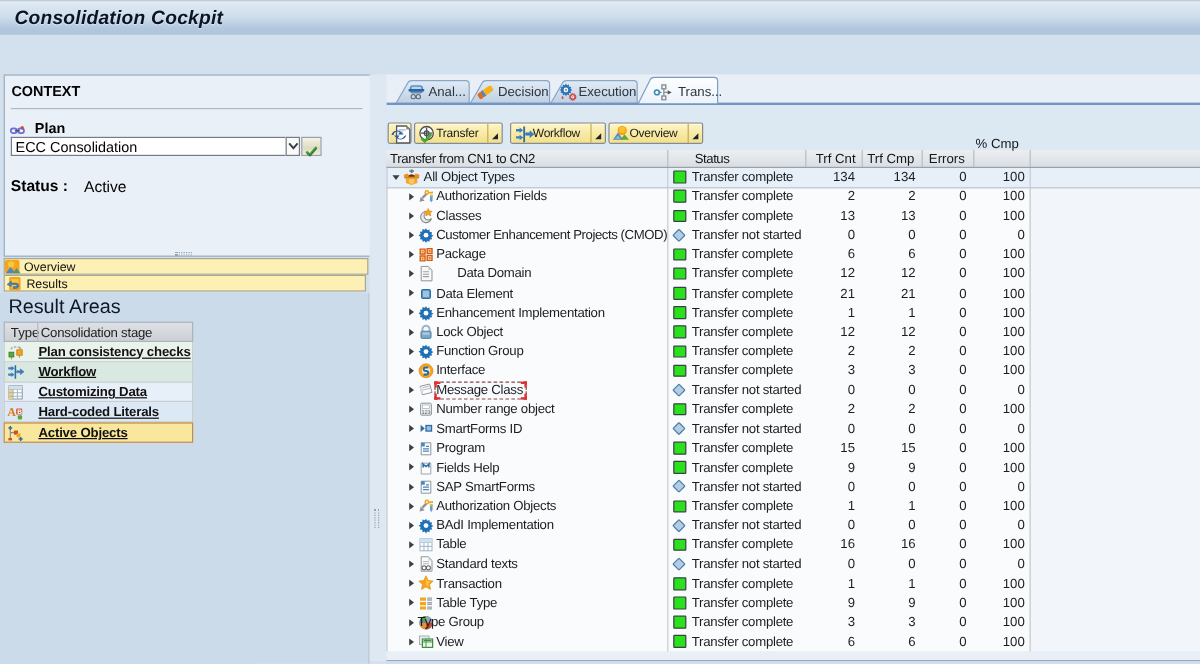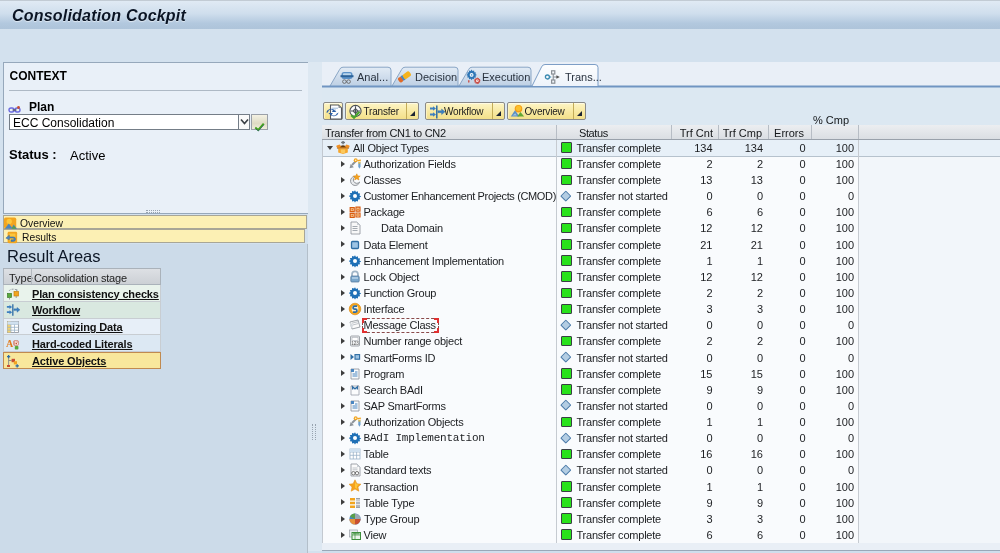--- a/index.html
+++ b/index.html
@@ -457,21 +457,21 @@
 <div class="num" style="left:768px;top:367.6px;width:37.5px">0</div>
 <div class="num" style="left:811px;top:367.6px;width:43.0px">100</div>
 <div class="tri" style="left:340.5px;top:386.4px"></div>
 <div class="abs" style="left:348px;top:382.6px">
     <svg style="position:absolute;left:0px;top:0px" width="14" height="14" viewBox="0 0 14 14">
       <path d="M3 3h8v9H3z" fill="#fbfcfd" stroke="#9aa0a8" stroke-width=".8"></path>
       <path d="M4 2v2M10 2v2" stroke="#9aa0a8" stroke-width=".8"></path>
       <path d="M4.6 6.5V3.8l2.4 2 2.4-2v2.7" fill="none" stroke="#2e6da4" stroke-width="1.3"></path>
     </svg>
   </div>
-<div class="rowlbl" style="left:363.5px;top:383.7px;">Search BAdI</div>
+<div class="rowlbl" style="left:363.5px;top:383.7px;">Fields Help</div>
 <div class="abs" style="left:561px;top:384.2px;width:10.5px;height:10.5px;background:#29e21b;border:1.3px solid #3a4045;border-radius:1px"></div>
 <div class="rowlbl" style="left:576.5px;top:383.7px">Transfer complete</div>
 <div class="num" style="left:671px;top:383.7px;width:41.5px">9</div>
 <div class="num" style="left:718px;top:383.7px;width:45.0px">9</div>
 <div class="num" style="left:768px;top:383.7px;width:37.5px">0</div>
 <div class="num" style="left:811px;top:383.7px;width:43.0px">100</div>
 <div class="tri" style="left:340.5px;top:402.6px"></div>
 <div class="abs" style="left:348px;top:398.8px">
     <svg style="position:absolute;left:0px;top:0px" width="14" height="14" viewBox="0 0 14 14">
       <path d="M3 2h8v10H3z" fill="#f8fafc" stroke="#8a9097" stroke-width=".8"></path>
@@ -505,21 +505,21 @@
 <div class="num" style="left:718px;top:416.0px;width:45.0px">1</div>
 <div class="num" style="left:768px;top:416.0px;width:37.5px">0</div>
 <div class="num" style="left:811px;top:416.0px;width:43.0px">100</div>
 <div class="tri" style="left:340.5px;top:434.8px"></div>
 <div class="abs" style="left:348px;top:431.0px">
     <svg style="position:absolute;left:0px;top:0px" width="14" height="14" viewBox="0 0 14 14">
       <path d="M7 1.2l1 1.7 1.9-.6.2 2 2 .2-.6 1.9 1.7 1-1.7 1 .6 1.9-2 .2-.2 2-1.9-.6-1 1.7-1-1.7-1.9.6-.2-2-2-.2.6-1.9L.8 7l1.7-1-.6-1.9 2-.2.2-2 1.9.6z" fill="#1f70b6"></path>
       <circle cx="7" cy="7" r="2" fill="#fff"></circle>
     </svg>
   </div>
-<div class="rowlbl" style="left:363.5px;top:432.1px;font-family:Liberation Mono, monospace;">BAdI Implementation</div>
+<div class="rowlbl" style="left:363.5px;top:432.1px;">BAdI Implementation</div>
 <div class="abs" style="left:562.4px;top:433.6px;width:7.6px;height:7.6px;background:#b3cde3;border:1.5px solid #4a7aa8;transform:rotate(45deg);border-radius:1px"></div>
 <div class="rowlbl" style="left:576.5px;top:432.1px">Transfer not started</div>
 <div class="num" style="left:671px;top:432.1px;width:41.5px">0</div>
 <div class="num" style="left:718px;top:432.1px;width:45.0px">0</div>
 <div class="num" style="left:768px;top:432.1px;width:37.5px">0</div>
 <div class="num" style="left:811px;top:432.1px;width:43.0px">0</div>
 <div class="tri" style="left:340.5px;top:451.0px"></div>
 <div class="abs" style="left:348px;top:447.2px">
     <svg style="position:absolute;left:0px;top:0px" width="14" height="14" viewBox="0 0 14 14">
       <rect x="2" y="2" width="10" height="10" fill="#fff" stroke="#9ab2c8" stroke-width=".8"></rect>
@@ -583,21 +583,21 @@
 <div class="tri" style="left:340.5px;top:515.5px"></div>
 <div class="abs" style="left:348px;top:511.7px">
     <svg style="position:absolute;left:0px;top:0px" width="14" height="14" viewBox="0 0 14 14">
       <circle cx="7" cy="7" r="5.6" fill="#4a86c0"></circle>
       <path d="M7 7L7 1.4A5.6 5.6 0 0 1 12.6 7z" fill="#9aa8b4"></path>
       <path d="M7 7h5.6A5.6 5.6 0 0 1 7 12.6z" fill="#c94f30"></path>
       <path d="M7 7v5.6A5.6 5.6 0 0 1 1.4 7z" fill="#e8913a"></path>
       <path d="M7 7L2 4.4A5.6 5.6 0 0 1 7 1.4z" fill="#5a9e4a"></path>
     </svg>
   </div>
-<div class="rowlbl" style="left:364px;top:512.8px;text-align:right;">Type Group</div>
+<div class="rowlbl" style="left:348px;top:512.8px;text-align:right;">Type Group</div>
 <div class="abs" style="left:561px;top:513.3px;width:10.5px;height:10.5px;background:#29e21b;border:1.3px solid #3a4045;border-radius:1px"></div>
 <div class="rowlbl" style="left:576.5px;top:512.8px">Transfer complete</div>
 <div class="num" style="left:671px;top:512.8px;width:41.5px">3</div>
 <div class="num" style="left:718px;top:512.8px;width:45.0px">3</div>
 <div class="num" style="left:768px;top:512.8px;width:37.5px">0</div>
 <div class="num" style="left:811px;top:512.8px;width:43.0px">100</div>
 <div class="tri" style="left:340.5px;top:531.6px"></div>
 <div class="abs" style="left:348px;top:527.8px">
     <svg style="position:absolute;left:0px;top:0px" width="14" height="14" viewBox="0 0 14 14">
       <rect x="1.5" y="2" width="8" height="7" fill="#e9edf1" stroke="#9aa0a8" stroke-width=".7"></rect>

